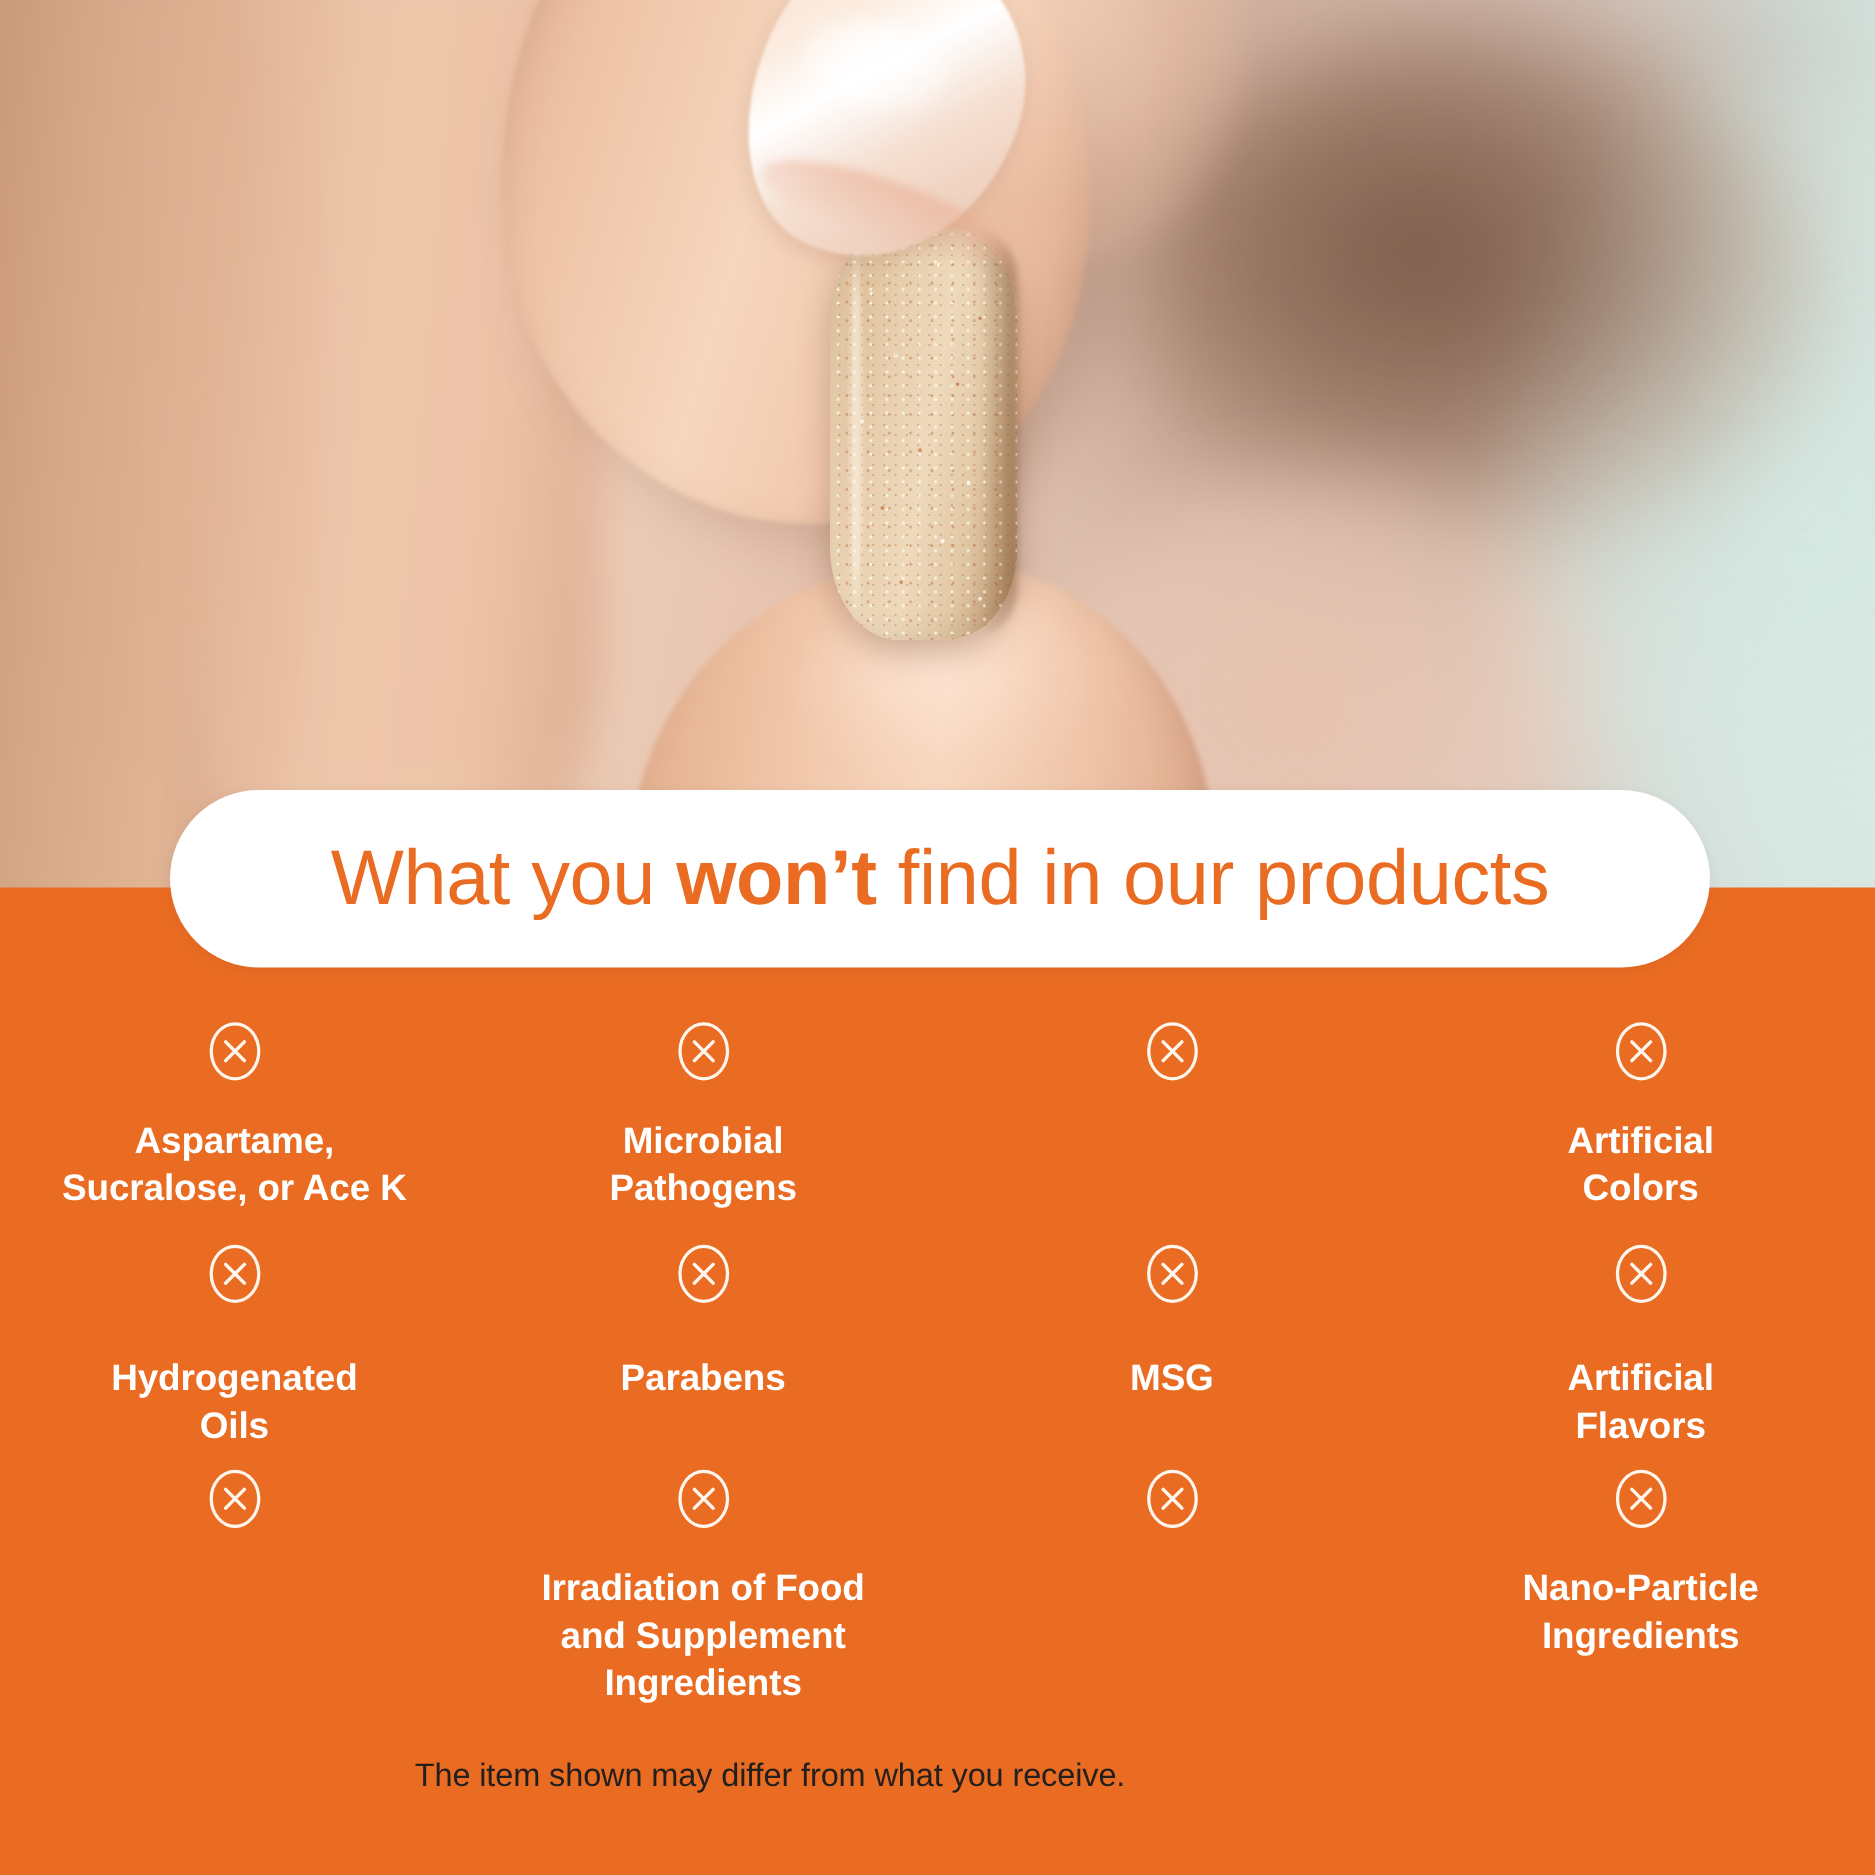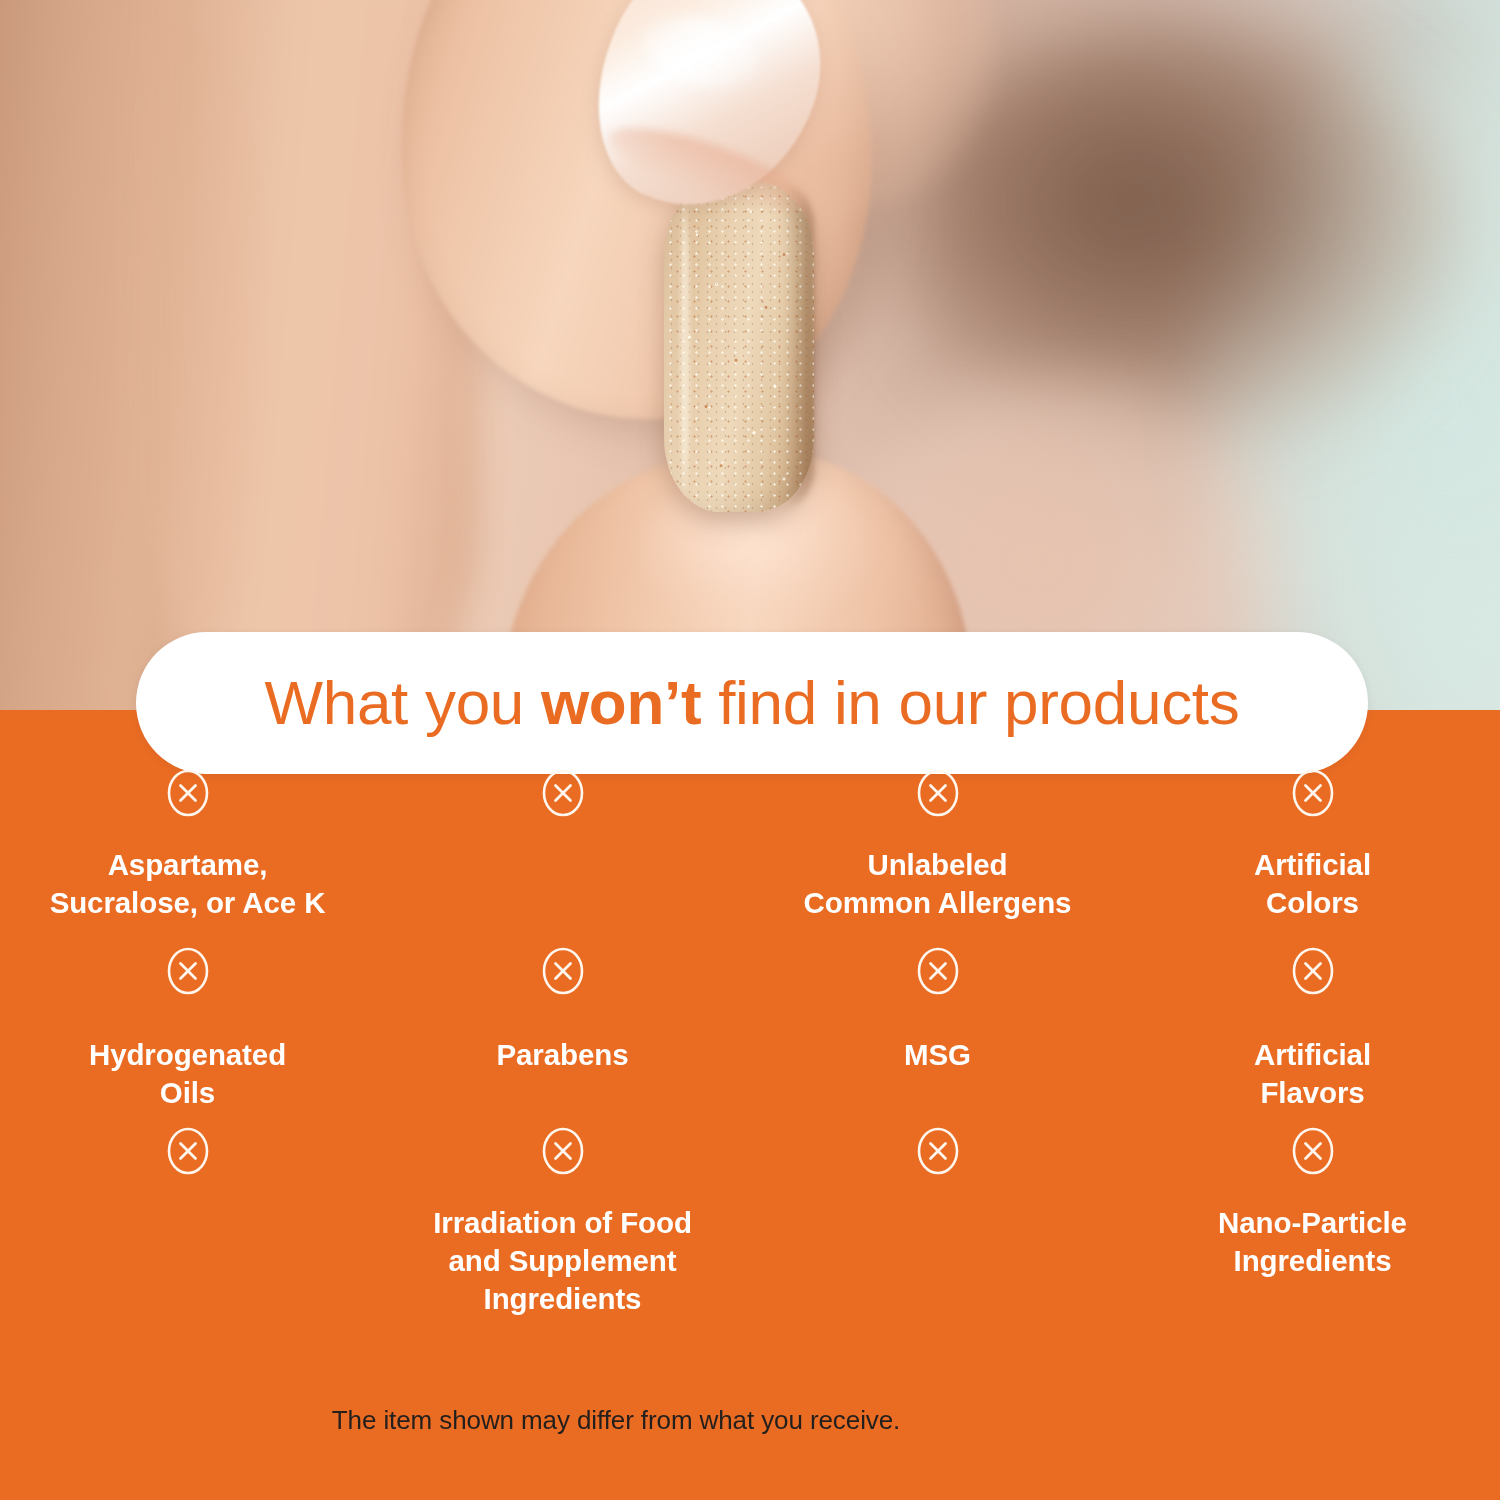--- a/index.html
+++ b/index.html
@@ -283,21 +283,21 @@
     font-weight: 400;
   }
   .headline .bold {
     font-weight: 700;
   }
 
   
   .grid {
     position: absolute;
     left: 0;
-    top: 768px;
+    top: 816px;
     width: 1500px;
     display: grid;
     grid-template-columns: repeat(4, 375px);
     row-gap: 0;
   }
   .cell {
     display: flex;
     flex-direction: column;
     align-items: center;
     padding-top: 0;
@@ -390,29 +390,29 @@
           </svg>
         <div class="cell-label">Aspartame,
 Sucralose, or Ace K</div>
       </div>
       <div class="cell">
         <svg class="x-icon" viewBox="0 0 44 50">
             <ellipse cx="22" cy="25" rx="19" ry="22" fill="none" stroke="#FFF6EE" stroke-width="2.6"></ellipse>
             <line x1="14.5" y1="17.5" x2="29.5" y2="32.5" stroke="#FFF6EE" stroke-width="2.8" stroke-linecap="round"></line>
             <line x1="29.5" y1="17.5" x2="14.5" y2="32.5" stroke="#FFF6EE" stroke-width="2.8" stroke-linecap="round"></line>
           </svg>
-      </div>
-      <div class="cell">
-        <svg class="x-icon" viewBox="0 0 44 50">
-            <ellipse cx="22" cy="25" rx="19" ry="22" fill="none" stroke="#FFF6EE" stroke-width="2.6"></ellipse>
-            <line x1="14.5" y1="17.5" x2="29.5" y2="32.5" stroke="#FFF6EE" stroke-width="2.8" stroke-linecap="round"></line>
-            <line x1="29.5" y1="17.5" x2="14.5" y2="32.5" stroke="#FFF6EE" stroke-width="2.8" stroke-linecap="round"></line>
-          </svg>
-        <div class="cell-label">Unlabeled
-Common Allergens</div>
+        <div class="cell-label">Microbial
+Pathogens</div>
+      </div>
+      <div class="cell">
+        <svg class="x-icon" viewBox="0 0 44 50">
+            <ellipse cx="22" cy="25" rx="19" ry="22" fill="none" stroke="#FFF6EE" stroke-width="2.6"></ellipse>
+            <line x1="14.5" y1="17.5" x2="29.5" y2="32.5" stroke="#FFF6EE" stroke-width="2.8" stroke-linecap="round"></line>
+            <line x1="29.5" y1="17.5" x2="14.5" y2="32.5" stroke="#FFF6EE" stroke-width="2.8" stroke-linecap="round"></line>
+          </svg>
       </div>
       <div class="cell">
         <svg class="x-icon" viewBox="0 0 44 50">
             <ellipse cx="22" cy="25" rx="19" ry="22" fill="none" stroke="#FFF6EE" stroke-width="2.6"></ellipse>
             <line x1="14.5" y1="17.5" x2="29.5" y2="32.5" stroke="#FFF6EE" stroke-width="2.8" stroke-linecap="round"></line>
             <line x1="29.5" y1="17.5" x2="14.5" y2="32.5" stroke="#FFF6EE" stroke-width="2.8" stroke-linecap="round"></line>
           </svg>
         <div class="cell-label">Artificial
 Colors</div>
       </div>

